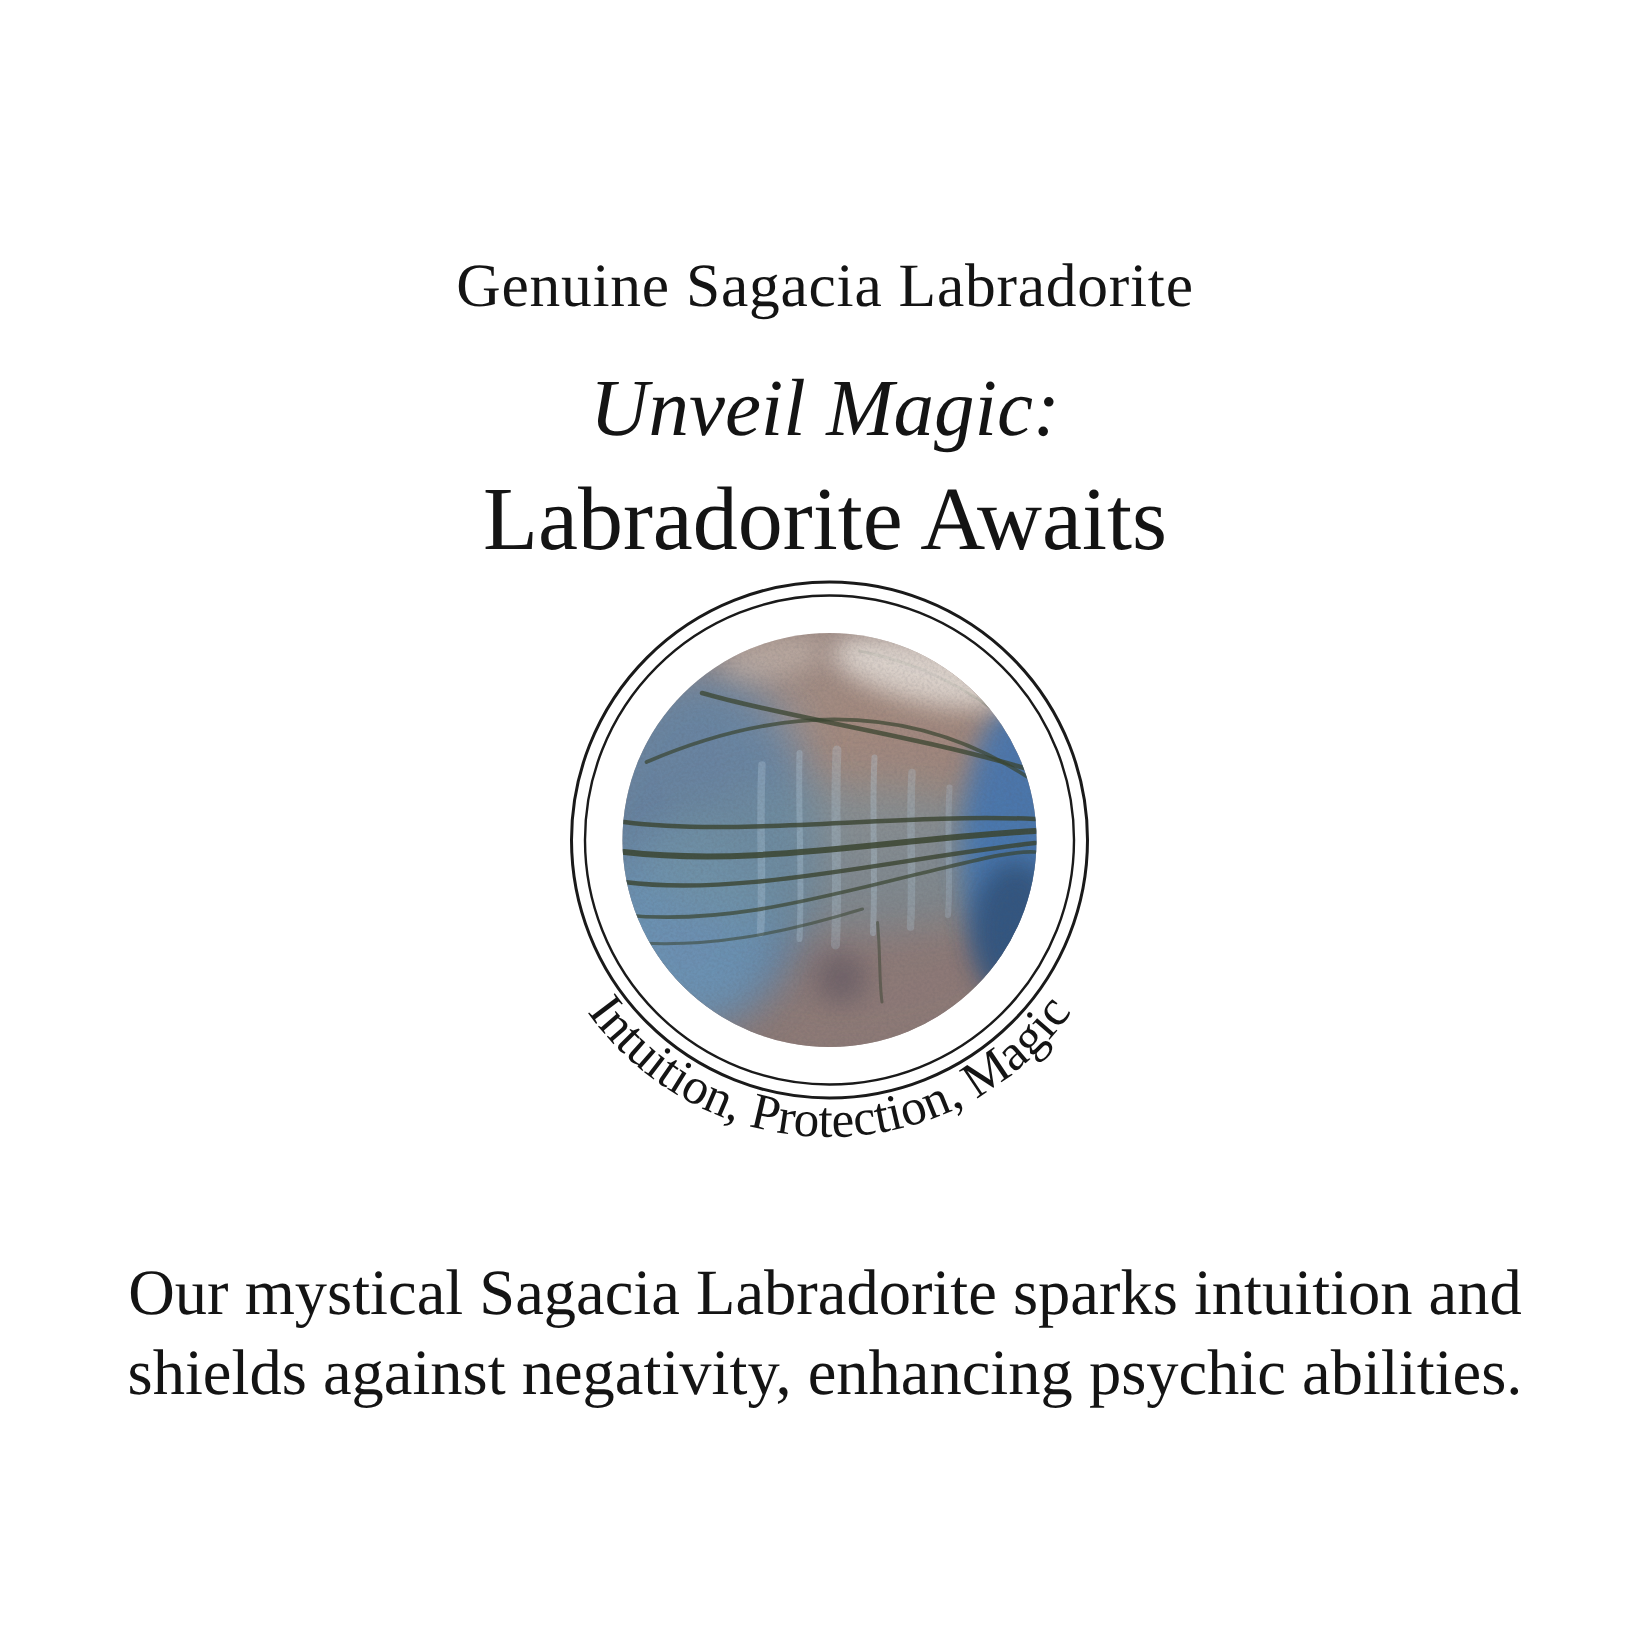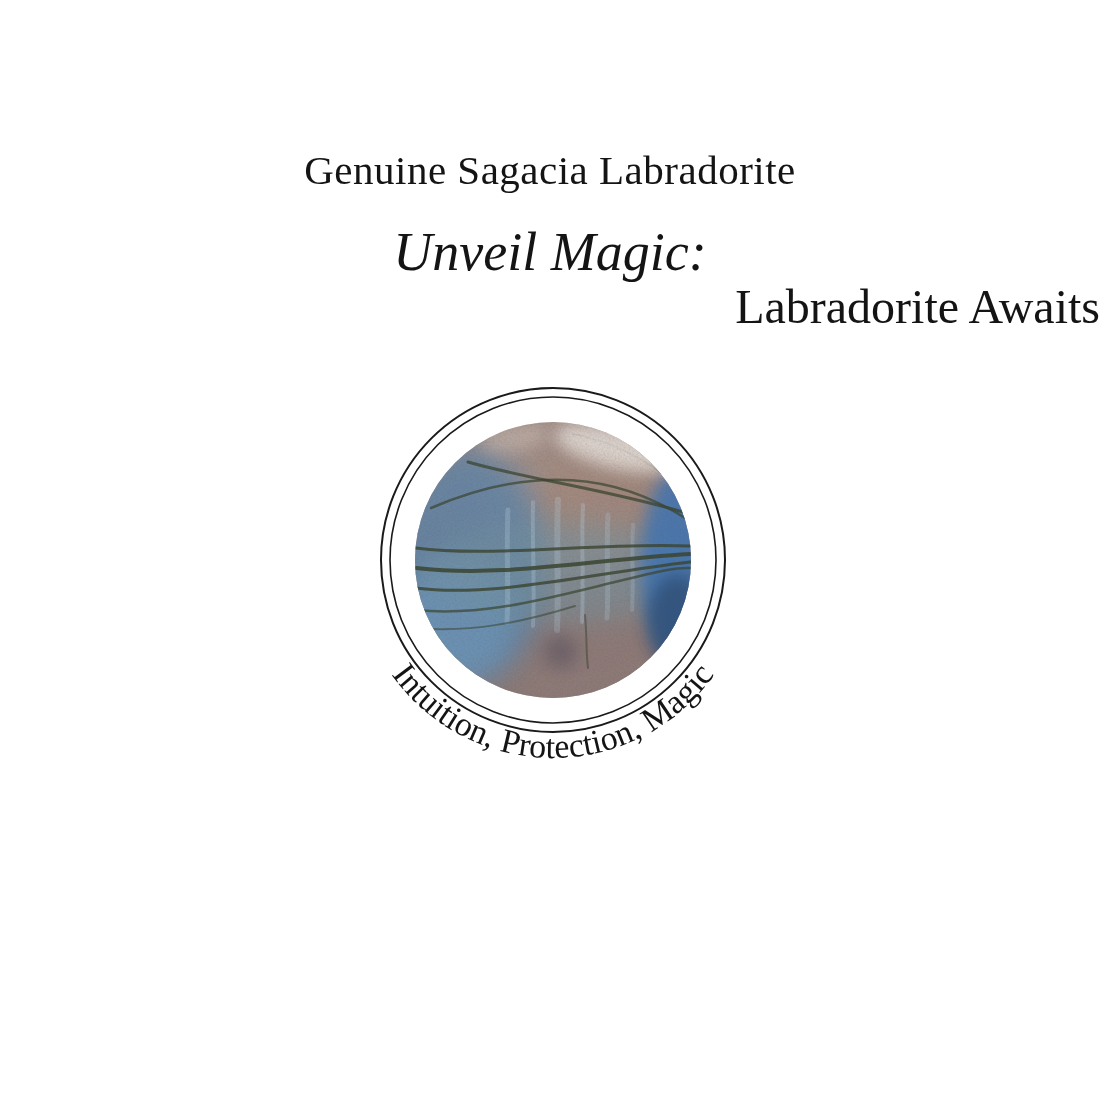--- a/index.html
+++ b/index.html
@@ -4,24 +4,24 @@
 <style>
   html,body{margin:0;padding:0;background:#ffffff;}
   .stage{
     position:relative;
     width:1100px;height:1100px;
     background:#ffffff;
     overflow:hidden;
     font-family:"Liberation Serif", serif;
     color:#141414;
   }
-  .txt{position:absolute;left:0;width:1100px;text-align:center;white-space:nowrap;}
+  .txt{position:absolute;left:0;width:1100px;text-align:center;white-space:nowrap;margin-top:20px;}
   .eyebrow{top:146px;font-size:41px;letter-spacing:.5px;}
   .title1{top:221px;font-size:54px;font-style:italic;}
-  .title2{top:279px;font-size:48px;text-align:right;}
+  .title2{top:292px;font-size:60px;}
   .body-copy{top:816px;font-size:43px;line-height:53px;}
   .emblem{position:absolute;left:338px;top:383px;width:430px;height:390px;}
   .emblem svg{display:block;}
   .curved{font-family:"Liberation Serif", serif;font-size:34px;}
 </style>
 </head>
 <body>
 
 <div class="stage">
 
@@ -95,14 +95,18 @@
       <circle cx="215" cy="177" r="172" fill="none" stroke-width="2" stroke="#1a1a1a"></circle>
       <circle cx="215" cy="177" r="163" fill="none" stroke-width="1.6" stroke="#1a1a1a"></circle>
 
       <path id="cap-arc" d="M 17,177 A 198,198 0 0 0 413,177" fill="none"></path>
       <text class="curved" fill="#141414" text-anchor="middle">
         <textPath href="#cap-arc" startOffset="50%">Intuition, Protection, Magic</textPath>
       </text>
     </svg>
   </div>
 
+  <div class="txt body-copy">
+    <div>Our mystical Sagacia Labradorite sparks intuition and</div>
+    <div>shields against negativity, enhancing psychic abilities.</div>
+  </div>
 
 </div>
 
 </body></html>

